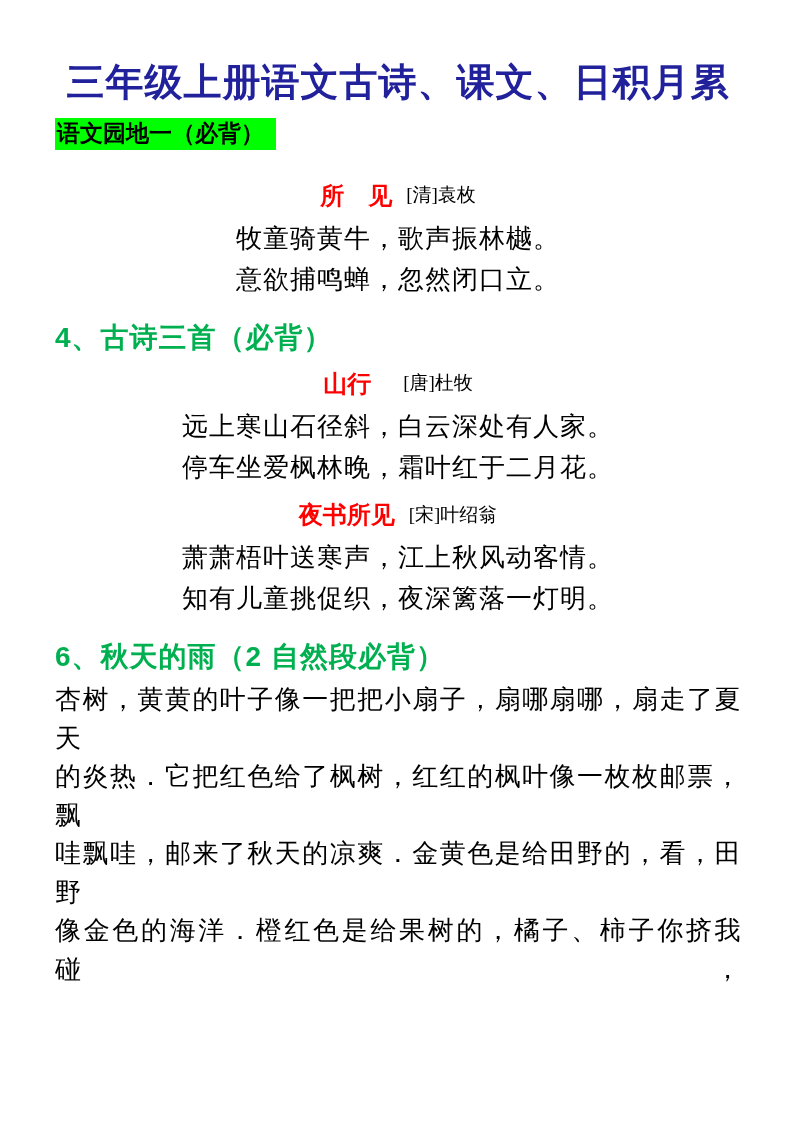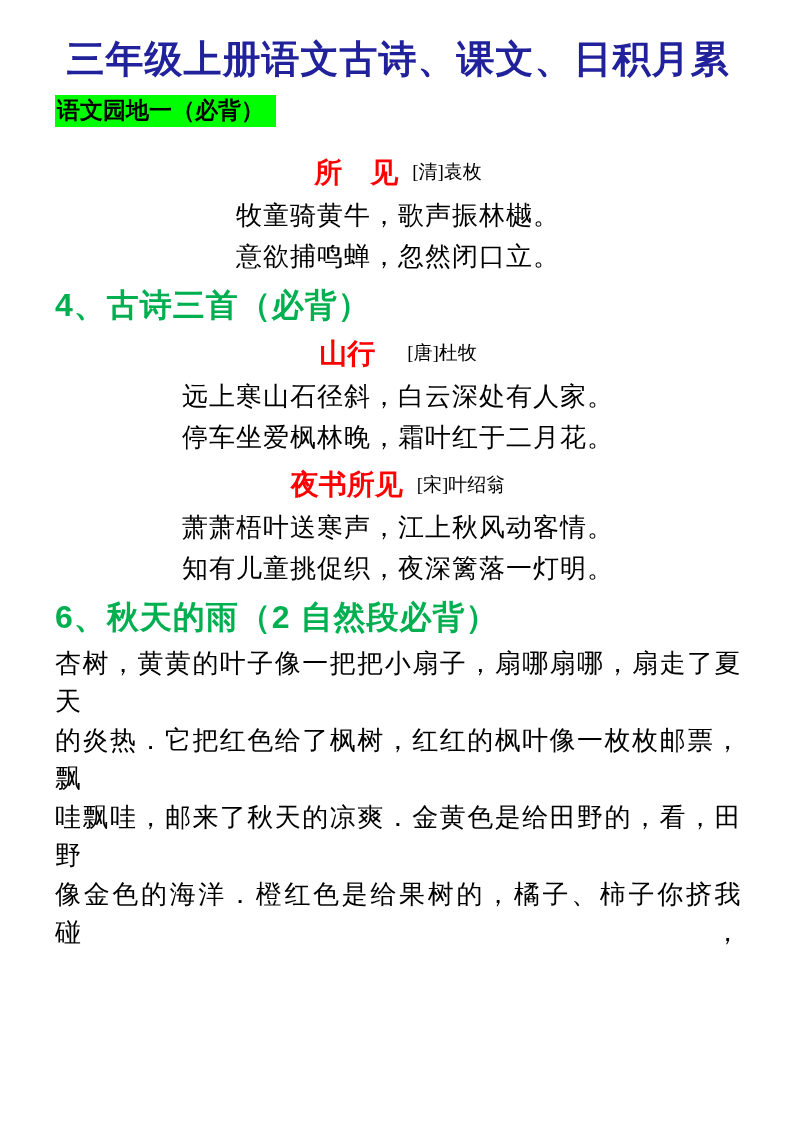--- a/index.html
+++ b/index.html
@@ -1,21 +1,21 @@
 <!DOCTYPE html>
 <html><head>
   <meta charset="utf-8">
   <style>
     html, body { margin: 0; padding: 0; background: #ffffff; }
     .page {
       width: 793px;
       height: 1122px;
       box-sizing: border-box;
       background: #ffffff;
-      padding: 37px 52px 0 55px;
+      padding: 60px 52px 0 55px;
       font-family: "Liberation Serif", "DejaVu Serif", serif;
       color: #000000;
       overflow: hidden;
       position: relative;
     }
     .title {
       font-family: "Liberation Sans", "DejaVu Sans", sans-serif;
       font-weight: bold;
       color: #21219C;
       font-size: 38px;
@@ -38,43 +38,43 @@
     .poem { margin: 0 0 2px 0; }
     .poem-head {
       text-align: center;
       margin: 6px 0 2px 0;
       line-height: 40px;
     }
     .poem-title {
       color: #FF0000;
       font-family: "Liberation Sans", "DejaVu Sans", sans-serif;
       font-weight: bold;
-      font-size: 28px;
+      font-size: 24px;
       margin-right: 14px;
       vertical-align: middle;
     }
     .poem-title.wide { margin-right: 32px; text-align: center; }
     .poem-author {
       font-size: 19px;
       color: #000000;
       vertical-align: middle;
     }
     .poem-line {
       text-align: center;
       font-size: 26px;
       line-height: 41px;
       letter-spacing: 1px;
     }
     .green-heading {
       font-family: "Liberation Sans", "DejaVu Sans", sans-serif;
       color: #00B050;
       font-weight: bold;
-      font-size: 32px;
+      font-size: 28px;
       letter-spacing: 1px;
-      margin: 8px 0 4px 0;
+      margin: 20px 0 4px 0;
       line-height: 1.3;
     }
     .para { margin-top: 6px; }
     .para-line {
       font-size: 26px;
       line-height: 38.5px;
       letter-spacing: 0.5px;
       white-space: nowrap;
     }
     .para-line.full {

